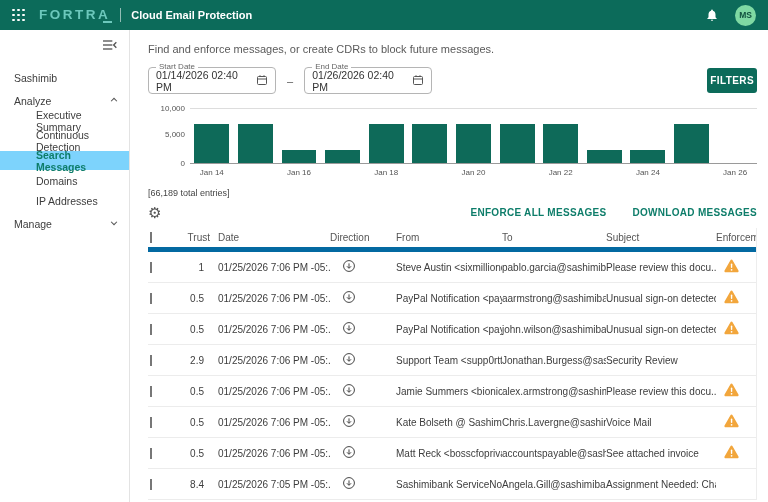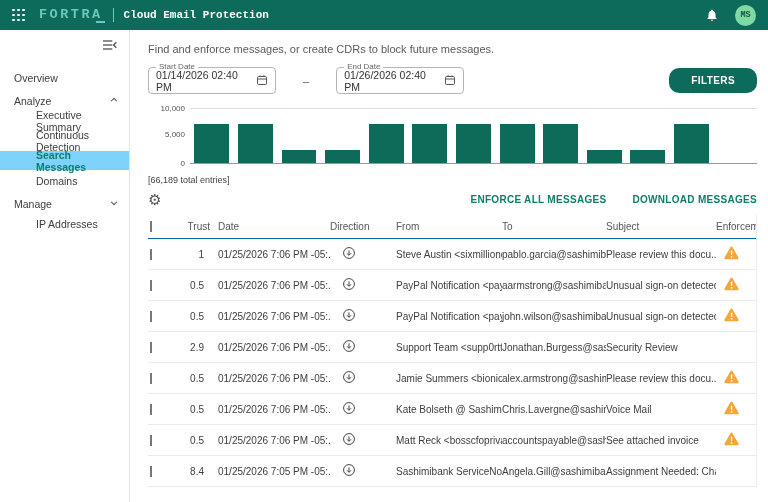--- a/index.html
+++ b/index.html
@@ -3,21 +3,21 @@
 <meta charset="utf-8">
 <style>
   * { margin:0; padding:0; box-sizing:border-box; }
   html,body { width:768px; height:502px; overflow:hidden; background:#fff;
     font-family:"Liberation Sans", sans-serif; }
   :root{
     --topbar:#0c6b5a; --brand:#6cc8bc; --accent:#0c6b5a; --link:#0e7d6a;
     --bar:#0e6a59; --warning:#f2a63c; --avatar:#7ed9a3;
   }
   
-  .topbar{ height:30px; background:var(--topbar); display:flex; align-items:center; padding:12px 12px;font-family:Liberation Mono, monospace; }
+  .topbar{ height:30px; background:var(--topbar); display:flex; align-items:center; padding:12px 12px; }
   .apps-icon{ width:13px; height:13px; display:grid; grid-template-columns:repeat(3,1fr); gap:2.5px; margin-right:14px; cursor:pointer;}
   .apps-icon i{ width:2.5px; height:2.5px; background:#fff; border-radius:50%; }
   .brand{ color:var(--brand); font-size:13.5px; font-weight:bold; letter-spacing:2.5px; border-bottom:2px solid transparent; position:relative;}
   .brand::after{ content:""; position:absolute; right:-2px; bottom:-1px; width:9px; height:2px; background:var(--brand);}
   .bar-divider{ width:1px; height:14px; background:rgba(255,255,255,.55); margin:0 10px;}
   .product{ color:#fff; font-size:11px; font-weight:bold; }
   .topbar .spacer{ flex:1; }
   .bell{ margin-right:16px; display:flex; cursor:pointer;}
   .avatar{ width:21px; height:21px; border-radius:50%; background:var(--avatar); color:#11523f;
     font-size:8.5px; font-weight:bold; display:flex; align-items:center; justify-content:center; cursor:pointer;}
@@ -28,29 +28,29 @@
   .nav-item{ display:flex; align-items:center; height:19px; padding-left:14px; padding-right:10px;
     font-size:10.5px; color:#3c3c3c; cursor:pointer; margin-bottom:1px;}
   .nav-item.indent{ padding-left:36px; }
   .nav-item.active{ background:#7dd3fc; color:var(--link); font-weight:bold;}
   .nav-item .spacer{ flex:1; }
   .nav-item.section{ margin-top:4px; }
   
   .main{ flex:1; padding:10px 11px 0 18px; overflow:hidden; background:#fff;}
   .page-title{ font-size:17px; font-weight:bold; color:#3a3a3a;}
   .page-subtitle{ font-size:11px; color:#5a5a5a; margin-top:3px;}
-  .daterow{ display:flex; align-items:center; margin-top:12px;gap:16px;}
+  .daterow{ display:flex; align-items:center; margin-top:12px;}
   .datefield{ position:relative; width:128px; height:27px; border:1px solid #b5b5b5; border-radius:4px;
     display:flex; align-items:center; padding:0 7px; background:#fff;}
   .flabel{ position:absolute; top:-6px; left:7px; background:#fff; padding:0 3px; font-size:8px; color:#666;}
   .fvalue{ flex:1; font-size:10.5px; color:#333; border:0; outline:0; font-family:inherit; width:80px; background:transparent;}
   .range-dash{ margin:0 11px; color:#555; font-size:11px;}
   .daterow .spacer{ flex:1;}
   .filters-btn{ background:var(--accent); color:#fff; border:0; font-family:inherit; font-size:10px;
-    font-weight:bold; letter-spacing:.4px; padding:7px 22px; border-radius:10px; cursor:pointer;}
+    font-weight:bold; letter-spacing:.4px; padding:7px 3px; border-radius:3px; cursor:pointer;}
   
   .chart{ margin-top:14px; }
   .chart-inner{ display:flex; }
   .y-axis{ width:42px; position:relative; height:56px; flex:none;}
   .y-axis span{ position:absolute; right:5px; font-size:8px; color:#555;}
   .yt-top{ top:-4px;} .yt-mid{ top:22px;} .yt-bot{ bottom:-4px;}
   .plot{ flex:1; height:56px; border-top:1px solid #ddd; border-bottom:1px solid #9a9a9a;
     display:flex; align-items:flex-end;}
   .slot{ flex:1; height:100%; display:flex; align-items:flex-end; justify-content:center;}
   .bar{ width:80%; background:var(--bar);}
@@ -58,21 +58,21 @@
   .x-labels .xslot{ flex:1; text-align:center; font-size:8px; color:#555; white-space:nowrap;}
   
   .total-entries{ margin-top:11px; font-size:9px; color:#454545;}
   .toolbar-row{ display:flex; align-items:center; margin-top:4px; height:20px;}
   .gear{ font-size:15px; color:#555; cursor:pointer; line-height:1;}
   .toolbar-row .spacer{ flex:1;}
   .tool-link{ font-size:10px; font-weight:bold; color:var(--link); letter-spacing:.3px; cursor:pointer; margin-left:26px;}
   
   .table{ margin-top:6px; border-right:1px solid #ededed;}
   .tgrid{ display:grid; grid-template-columns:30px 40px 112px 66px 106px 104px 110px 1fr; align-items:center;}
-  .thead{ height:24px; border-bottom:1px solid #0369a1; font-size:10px; color:#555;}
+  .thead{ height:24px; border-bottom:5px solid #0369a1; font-size:10px; color:#555;}
   .trow{ height:31px; border-bottom:1px solid #ececec; font-size:10px; color:#3d3d3d;}
   .cell{ overflow:hidden; white-space:nowrap; text-overflow:clip; padding-right:6px;}
   .c-trust{ text-align:right; padding-right:14px;}
   .thead .c-trust{ padding-right:8px;}
   .c-dir{ display:flex; justify-content:flex-start; padding-left:12px;}
   .thead .c-dir{ padding-left:0; display:block;}
   .cb{ width:13px; height:13px; border:1.6px solid #777; border-radius:2px; margin-left:2px; cursor:pointer; background:#fff;}
   .warn-wrap{ display:flex; padding-left:8px;}
 </style>
 </head>
@@ -110,50 +110,50 @@
         <svg width="16" height="14" viewBox="0 0 24 20" fill="none" stroke="#555" stroke-width="2">
           <line x1="3" y1="4" x2="17" y2="4"></line>
             <line x1="3" y1="10" x2="17" y2="10"></line>
             <line x1="3" y1="16" x2="17" y2="16"></line>
           <polyline points="23,6 19,10 23,14" fill="none"></polyline>
         </svg>
       </span>
     </div>
     <nav>
         <div class="nav-item">
-          <span>Overview</span>
+          <span>Sashimib</span>
         </div>
         <div class="nav-item section">
           <span>Analyze</span>
           <span class="spacer"></span>
           <span><svg width="10" height="10" viewBox="0 0 24 24" fill="none" stroke="#555" stroke-width="2.5">
               <polyline points="5,15 12,8 19,15"></polyline>
             </svg></span>
         </div>
         <div class="nav-item indent">
           <span>Executive Summary</span>
         </div>
         <div class="nav-item indent">
           <span>Continuous Detection</span>
         </div>
         <div class="nav-item indent active">
           <span>Search Messages</span>
         </div>
         <div class="nav-item indent">
           <span>Domains</span>
         </div>
+        <div class="nav-item indent">
+          <span>IP Addresses</span>
+        </div>
         <div class="nav-item section">
           <span>Manage</span>
           <span class="spacer"></span>
           <span><svg width="10" height="10" viewBox="0 0 24 24" fill="none" stroke="#555" stroke-width="2.5">
               <polyline points="5,9 12,16 19,9"></polyline>
             </svg></span>
-        </div>
-        <div class="nav-item indent">
-          <span>IP Addresses</span>
         </div>
       </nav>
   </div>
 
   <div class="main">
     <div class="page-subtitle">Find and enforce messages, or create CDRs to block future messages.</div>
 
     <div class="daterow">
       <div class="datefield">
         <span class="flabel">Start Date</span>
@@ -224,20 +224,35 @@
             </div>
             <div class="slot">
               <div class="bar" style="height: 13.44px;"></div>
             </div>
             <div class="slot">
               <div class="bar" style="height: 39.2px;"></div>
             </div>
             <div class="slot"></div>
           </div>
       </div>
+      <div class="x-labels">
+          <div class="xslot">Jan 14</div>
+          <div class="xslot"></div>
+          <div class="xslot">Jan 16</div>
+          <div class="xslot"></div>
+          <div class="xslot">Jan 18</div>
+          <div class="xslot"></div>
+          <div class="xslot">Jan 20</div>
+          <div class="xslot"></div>
+          <div class="xslot">Jan 22</div>
+          <div class="xslot"></div>
+          <div class="xslot">Jan 24</div>
+          <div class="xslot"></div>
+          <div class="xslot">Jan 26</div>
+        </div>
     </div>
 
     <div class="total-entries">[66,189  total entries]</div>
 
     <div class="toolbar-row">
       <span class="gear">⚙</span>
       <div class="spacer"></div>
       <span class="tool-link">ENFORCE ALL MESSAGES</span>
       <span class="tool-link">DOWNLOAD MESSAGES</span>
     </div>

